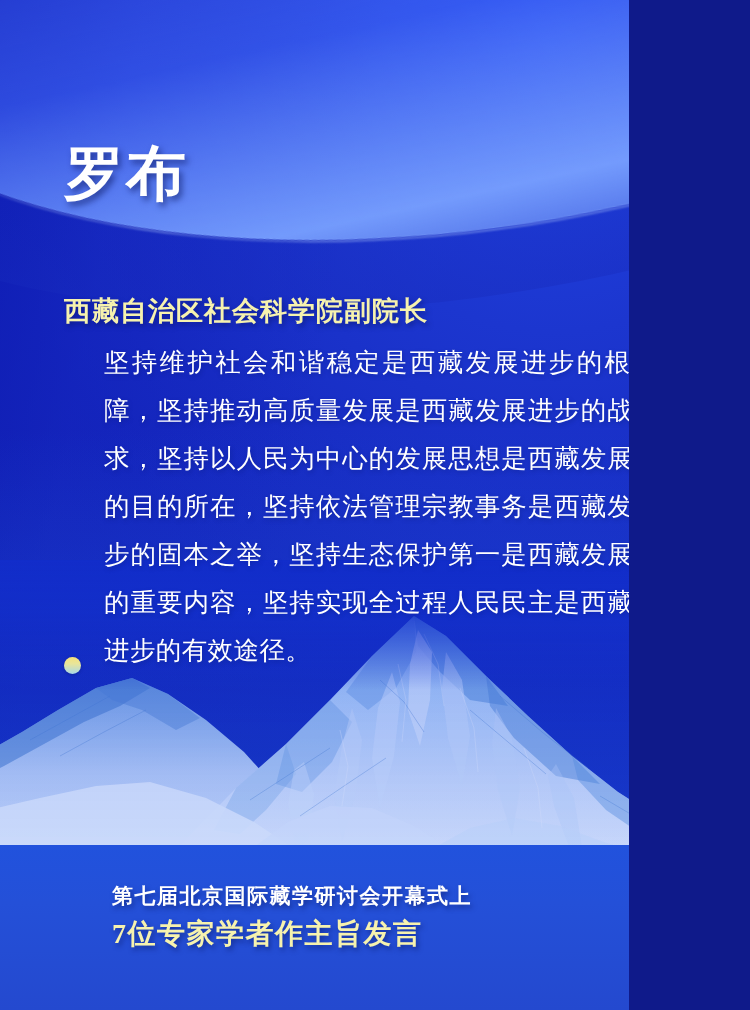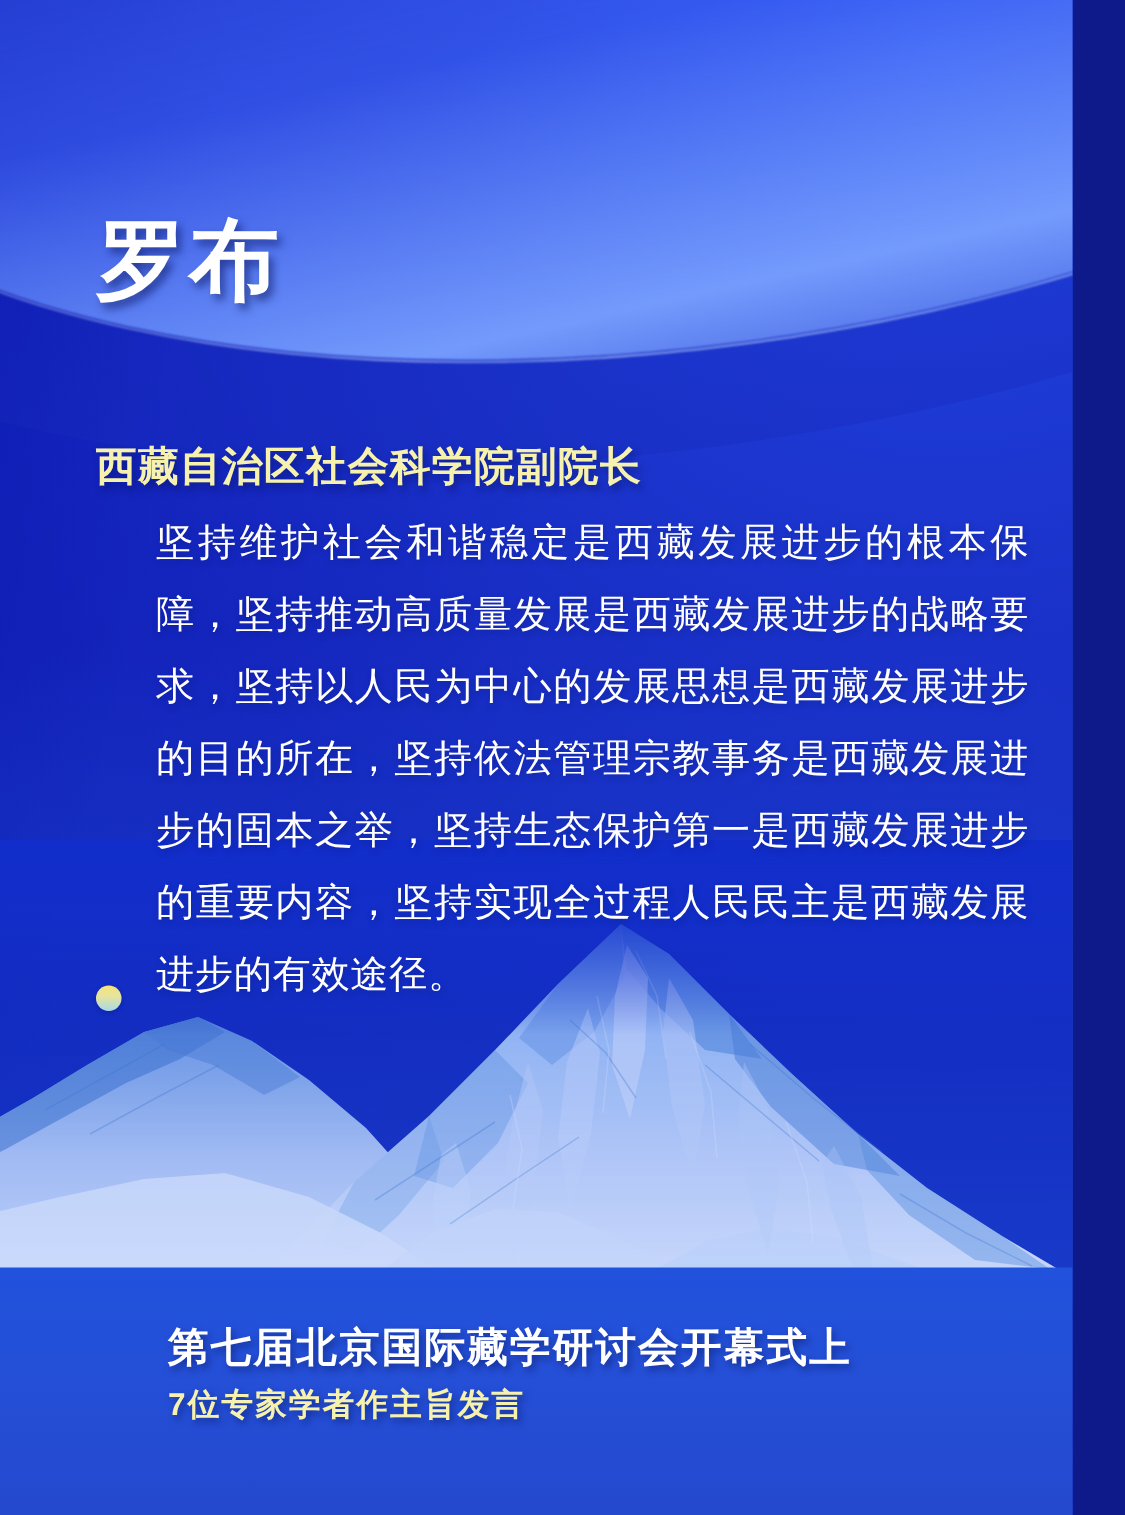--- a/index.html
+++ b/index.html
@@ -4,21 +4,21 @@
 <style>
   html, body {
     margin: 0;
     padding: 0;
     background: #0f1a8a;
   }
   * { box-sizing: border-box; }
 
   .poster {
     position: relative;
-    width: 715px;
+    width: 629px;
     height: 1010px;
     overflow: hidden;
     font-family: "Liberation Sans", "DejaVu Sans", sans-serif;
     background: #1a3fd0;
   }
 
   
   .bg-base {
     position: absolute;
     inset: 0;
@@ -157,37 +157,38 @@
     top: 845px;
     height: 165px;
     background: linear-gradient(180deg, #2152dd 0%, #2450d8 35%, #2449cf 100%);
   }
   .footer-inner {
     position: absolute;
     left: 112px;
     top: 40px;
   }
   .footer-line1 {
-    font-size: 27px;
+    font-size: 21px;
     font-weight: bold;
     color: #ffffff;
     letter-spacing: 1.5px;
     line-height: 1;
     text-shadow: 2px 3px 5px rgba(8,20,90,0.5);
     white-space: nowrap;
   }
   .footer-line2 {
     margin-top: 14px;
-    font-size: 21px;
+    font-size: 28px;
     font-weight: bold;
     color: #f6f2ae;
     letter-spacing: 1.5px;
     line-height: 1;
     text-shadow: 2px 3px 5px rgba(8,20,90,0.5);
     white-space: nowrap;
+    font-family: Liberation Serif, serif;
   }
 </style>
 </head>
 <body>
 
 <div class="poster">
 
   <div class="bg-base"></div>
   <div class="bg-left-deep"></div>
   <div class="bg-lower-light"></div>

